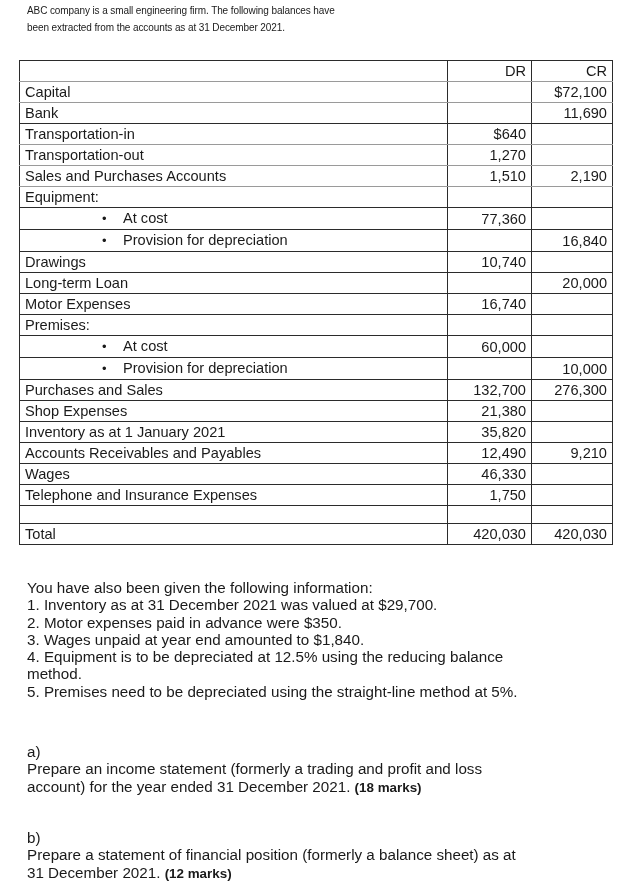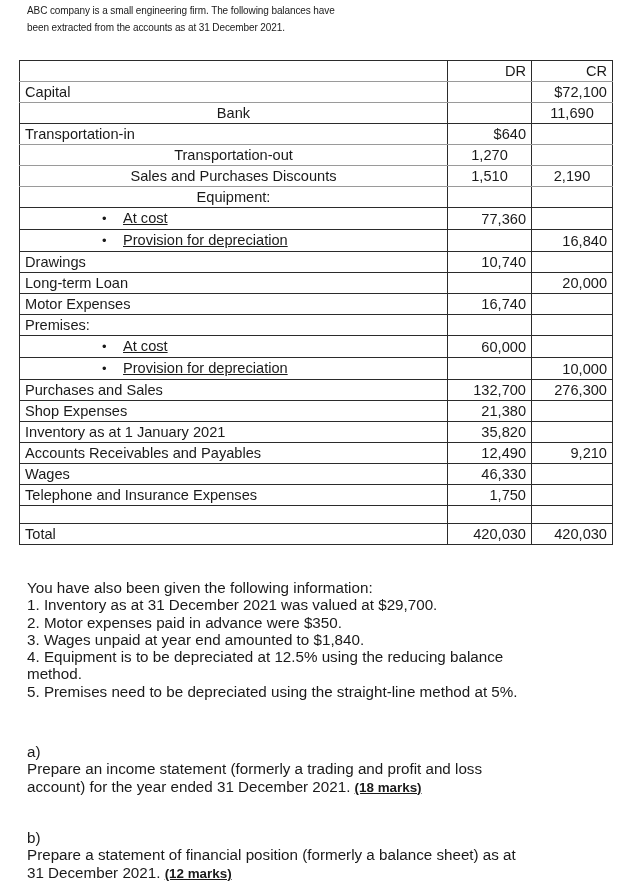--- a/index.html
+++ b/index.html
@@ -15,35 +15,35 @@
     position: absolute; left: 19px; top: 60px; width: 593px;
     border-collapse: collapse; table-layout: fixed;
     font-size: 14.6px;
   }
   .tb td {
     height: 20px; padding: 0 5px; line-height: 20px;
     border: 1px solid #2b2b2b; white-space: nowrap; overflow: hidden;
   }
   .tb td.num { text-align: right; padding-right: 5px; }
   .tb tr.light td { border-bottom-color: #9a9a9a; }
-  .tb tr.light-top td { border-top-color: #9a9a9a; text-align: center; }
-  .tb .bullet-cell { padding-left: 82px; text-decoration: underline; }
+  .tb tr.light-top td { border-top-color: #9a9a9a; }
+  .tb .bullet-cell { padding-left: 82px; }
   .tb .bullet { display: inline-block; width: 21px; font-size: 13px; }
   .tb tr.spacer td { height: 17px; }
   .tb col.c1 { width: 428px; }
   .tb col.c2 { width: 84px; }
   .tb col.c3 { width: 81px; }
   .info {
     position: absolute; left: 27px; top: 579px; width: 590px;
     font-size: 15.2px; line-height: 17.3px;
   }
   .info p { margin: 0; }
   .q { position: absolute; left: 27px; width: 590px; font-size: 15.2px; line-height: 17.3px; }
   .q p { margin: 0; }
-  .marks { font-weight: bold; font-size: 13.4px; text-decoration: underline; }
+  .marks { font-weight: bold; font-size: 13.4px; }
 </style>
 </head>
 <body>
 
 <div class="intro">
   <div>ABC company is a small engineering firm. The following balances have</div>
   <div>been extracted from the accounts as at 31 December 2021.</div>
 </div>
 
 <table class="tb">
@@ -72,21 +72,21 @@
       <td>Transportation-in</td>
       <td class="num">$640</td>
       <td class="num"></td>
     </tr>
     <tr class="light light-top">
       <td>Transportation-out</td>
       <td class="num">1,270</td>
       <td class="num"></td>
     </tr>
     <tr class="light light-top">
-      <td>Sales and Purchases Discounts</td>
+      <td>Sales and Purchases Accounts</td>
       <td class="num">1,510</td>
       <td class="num">2,190</td>
     </tr>
     <tr class="light-top">
       <td>Equipment:</td>
       <td class="num"></td>
       <td class="num"></td>
     </tr>
     <tr>
       <td class="bullet-cell"><span class="bullet">•</span><span>At cost</span></td>

